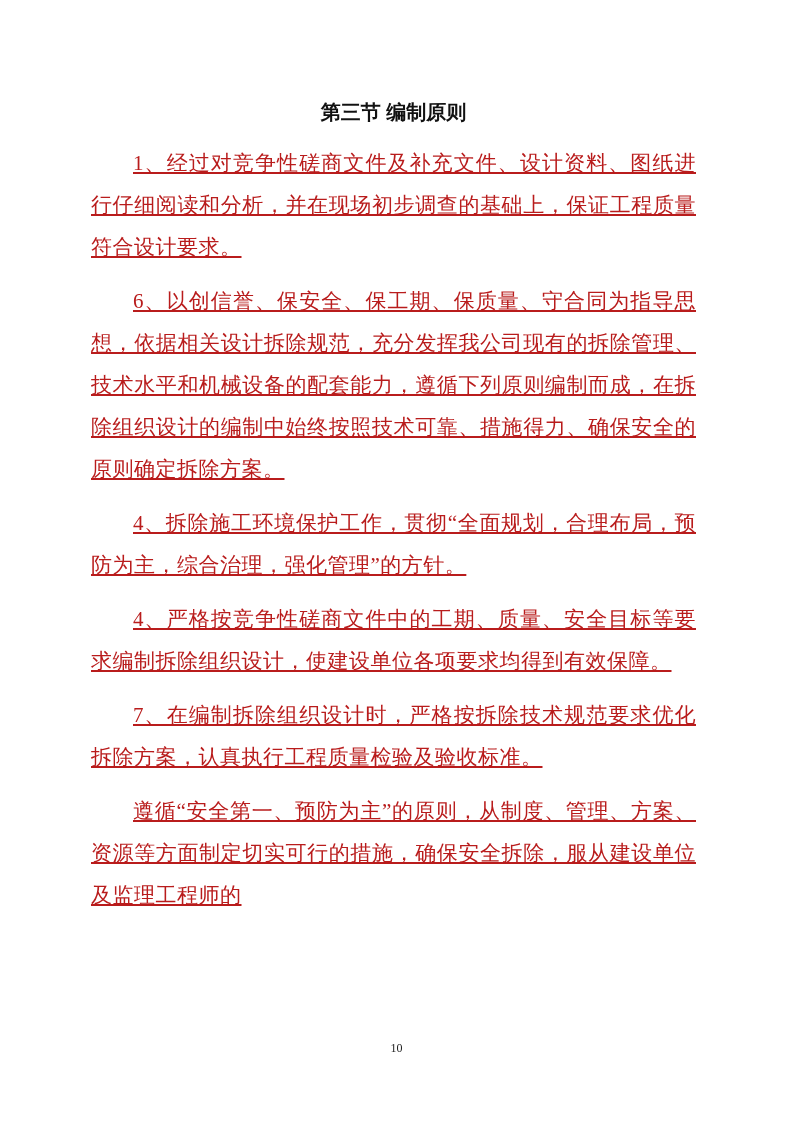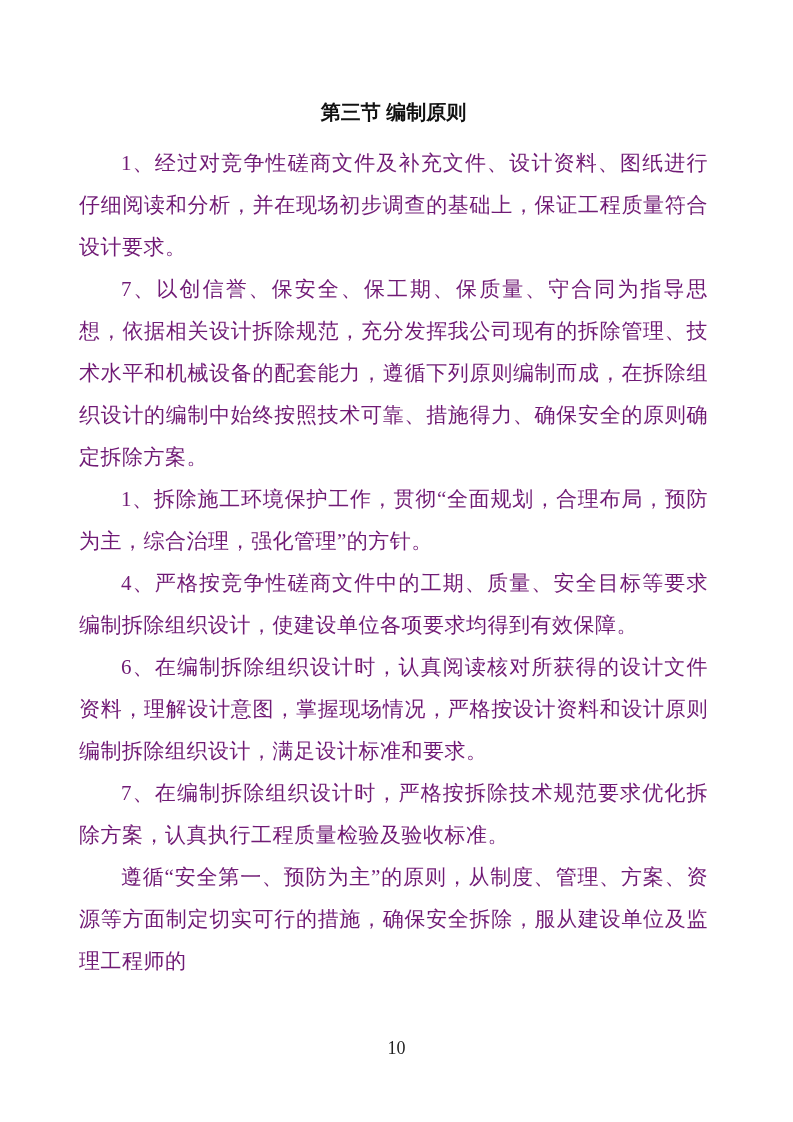--- a/index.html
+++ b/index.html
@@ -26,50 +26,50 @@
     margin: 99px 0 17px 0;
     text-align: center;
     font-family: "Liberation Sans", "DejaVu Sans", sans-serif;
     font-weight: bold;
     font-size: 20px;
     line-height: 26px;
     color: #111111;
     white-space: pre;
   }
   .body-text p {
-    margin: 0;
+    margin: 12px;
     font-size: 21px;
     line-height: 42px;
     text-indent: 2em;
     text-align: justify;
     letter-spacing: 0.5px;
-    color: #701a75;
+    color: #b91c1c;
+    text-decoration: underline;
   }
   .page-number {
     position: absolute;
     top: 1039px;
     left: 0;
     width: 793px;
     text-align: center;
-    font-size: 18px;
+    font-size: 12px;
     line-height: 18px;
     color: #222222;
     font-family: "Liberation Serif", "DejaVu Serif", serif;
   }
 </style>
 </head>
 <body>
 
 <div class="page">
   <div class="content">
     <h1 class="doc-title">第三节 编制原则</h1>
     <div class="body-text">
       <p>1、经过对竞争性磋商文件及补充文件、设计资料、图纸进行仔细阅读和分析，并在现场初步调查的基础上，保证工程质量符合设计要求。</p>
-      <p>7、以创信誉、保安全、保工期、保质量、守合同为指导思想，依据相关设计拆除规范，充分发挥我公司现有的拆除管理、技术水平和机械设备的配套能力，遵循下列原则编制而成，在拆除组织设计的编制中始终按照技术可靠、措施得力、确保安全的原则确定拆除方案。</p>
-      <p>1、拆除施工环境保护工作，贯彻“全面规划，合理布局，预防为主，综合治理，强化管理”的方针。</p>
+      <p>6、以创信誉、保安全、保工期、保质量、守合同为指导思想，依据相关设计拆除规范，充分发挥我公司现有的拆除管理、技术水平和机械设备的配套能力，遵循下列原则编制而成，在拆除组织设计的编制中始终按照技术可靠、措施得力、确保安全的原则确定拆除方案。</p>
+      <p>4、拆除施工环境保护工作，贯彻“全面规划，合理布局，预防为主，综合治理，强化管理”的方针。</p>
       <p>4、严格按竞争性磋商文件中的工期、质量、安全目标等要求编制拆除组织设计，使建设单位各项要求均得到有效保障。</p>
-      <p>6、在编制拆除组织设计时，认真阅读核对所获得的设计文件资料，理解设计意图，掌握现场情况，严格按设计资料和设计原则编制拆除组织设计，满足设计标准和要求。</p>
       <p>7、在编制拆除组织设计时，严格按拆除技术规范要求优化拆除方案，认真执行工程质量检验及验收标准。</p>
       <p>遵循“安全第一、预防为主”的原则，从制度、管理、方案、资源等方面制定切实可行的措施，确保安全拆除，服从建设单位及监理工程师的</p>
     </div>
   </div>
   <div class="page-number">10</div>
 </div>
 
 </body></html>

